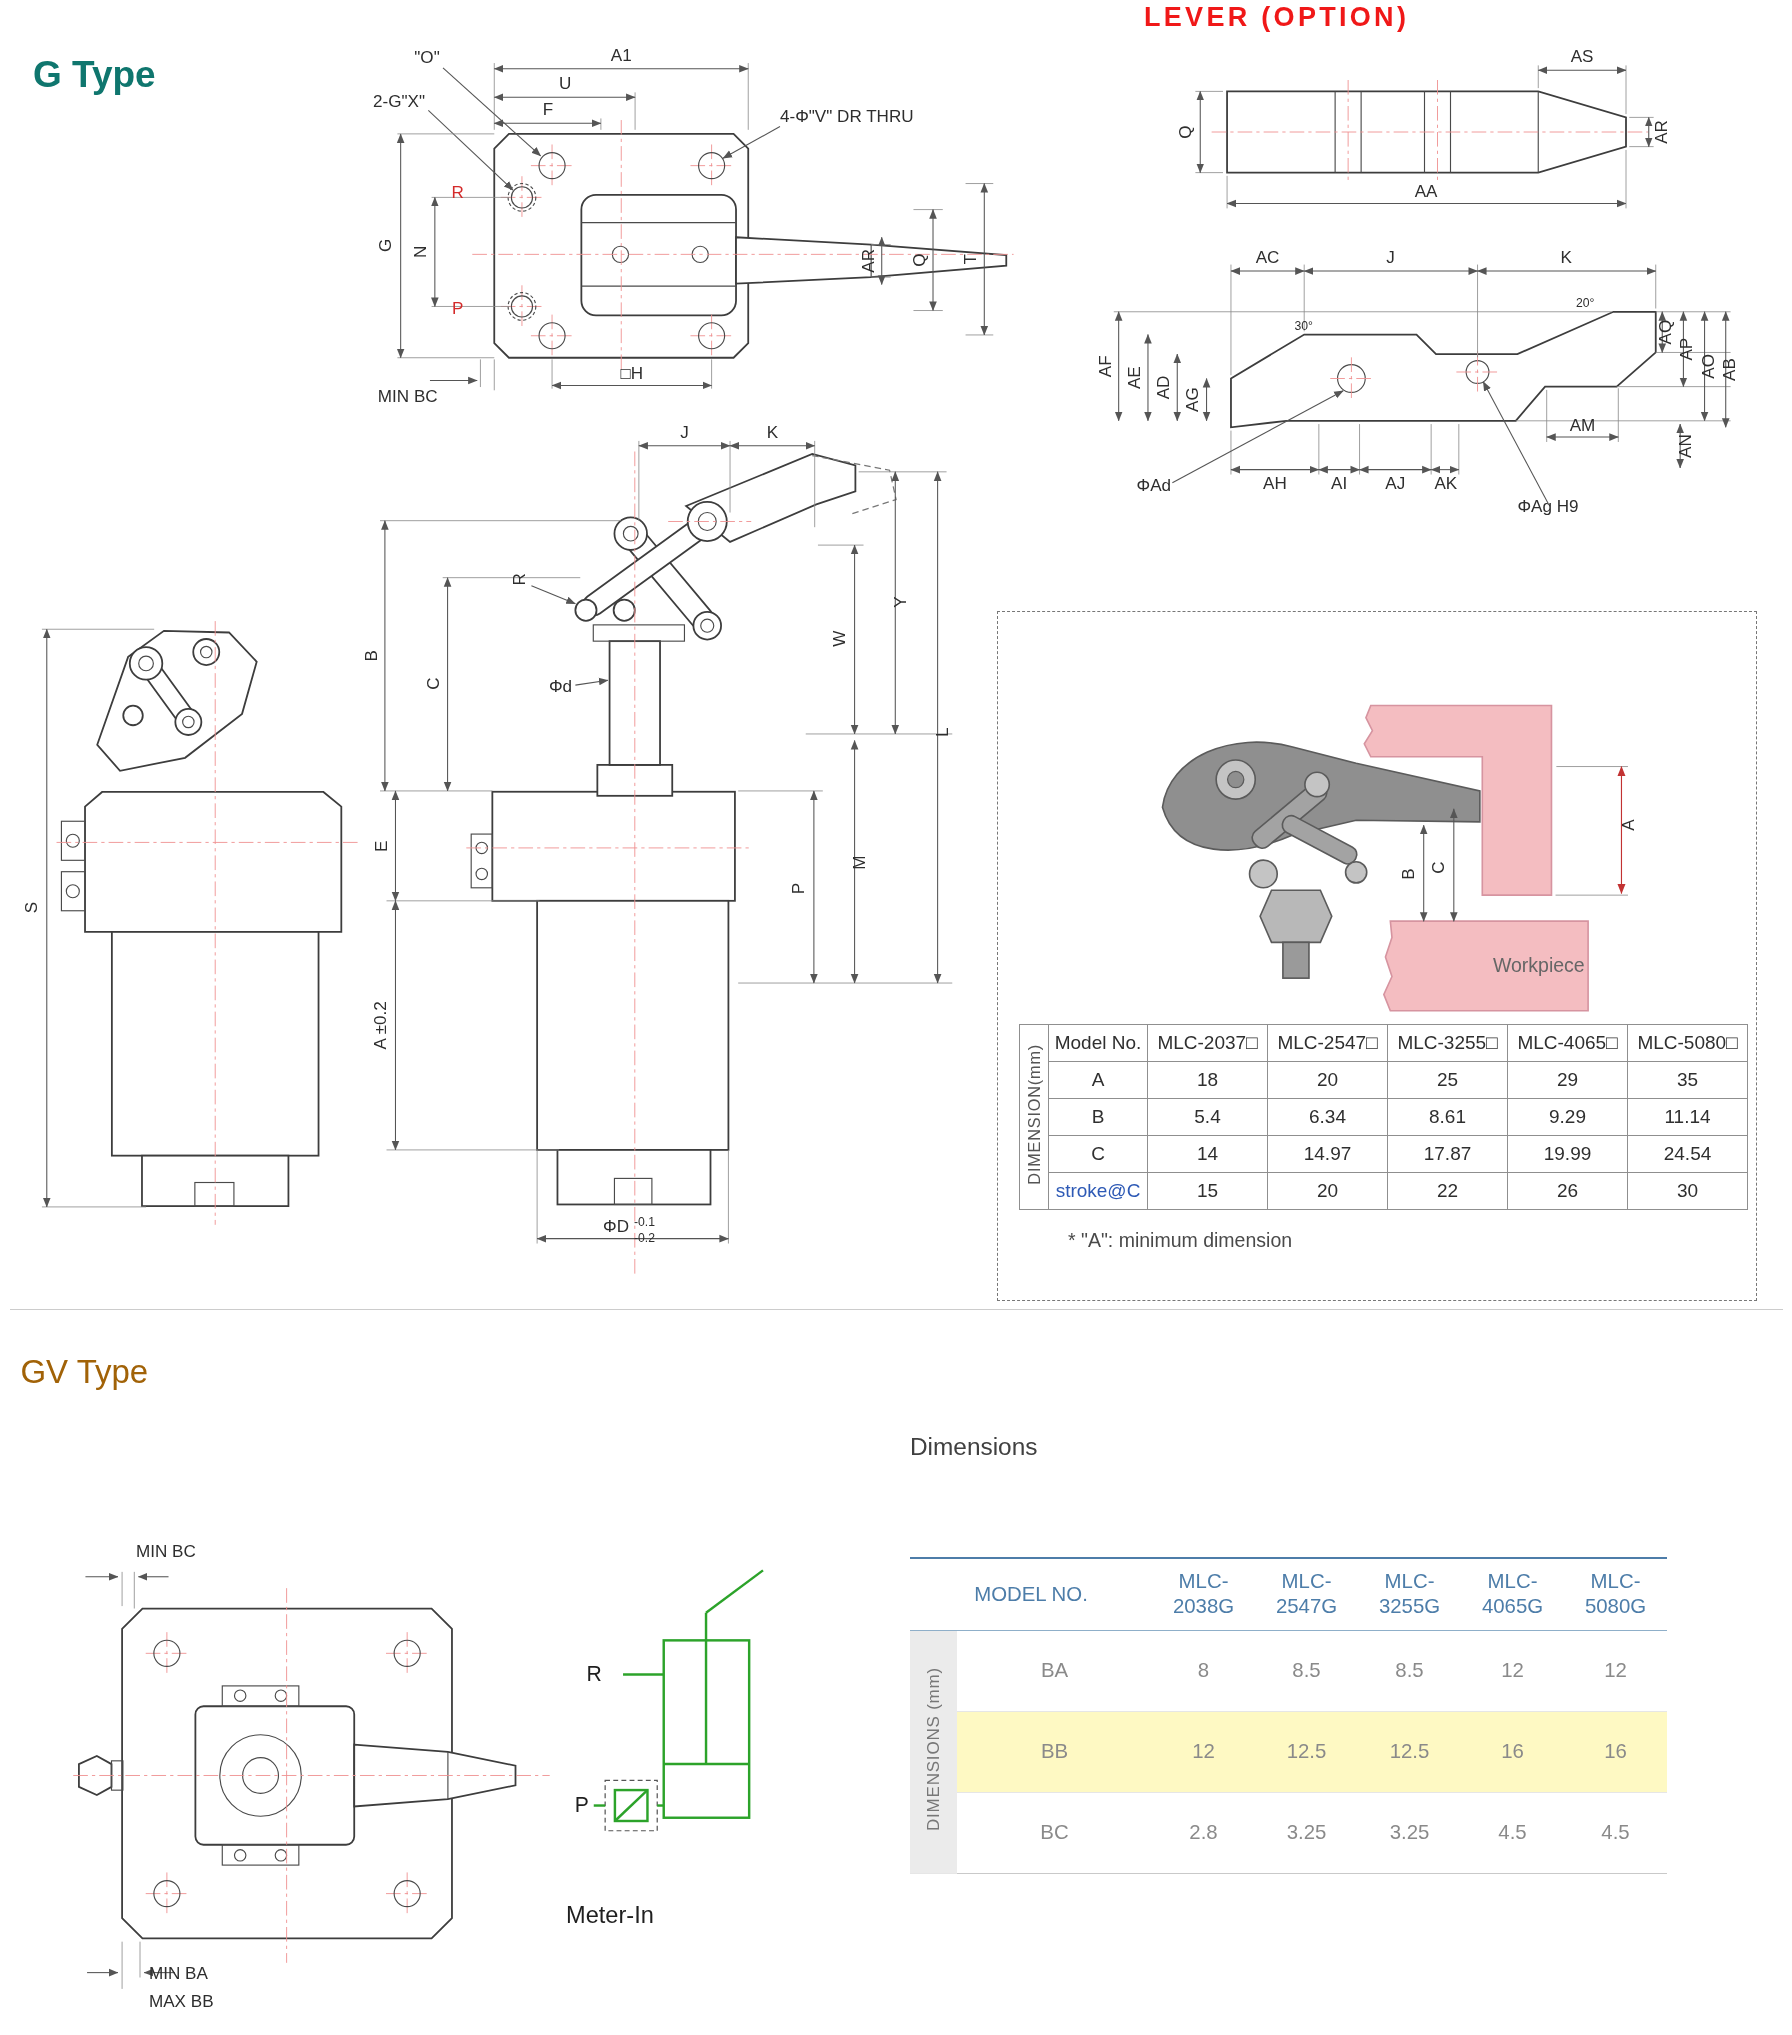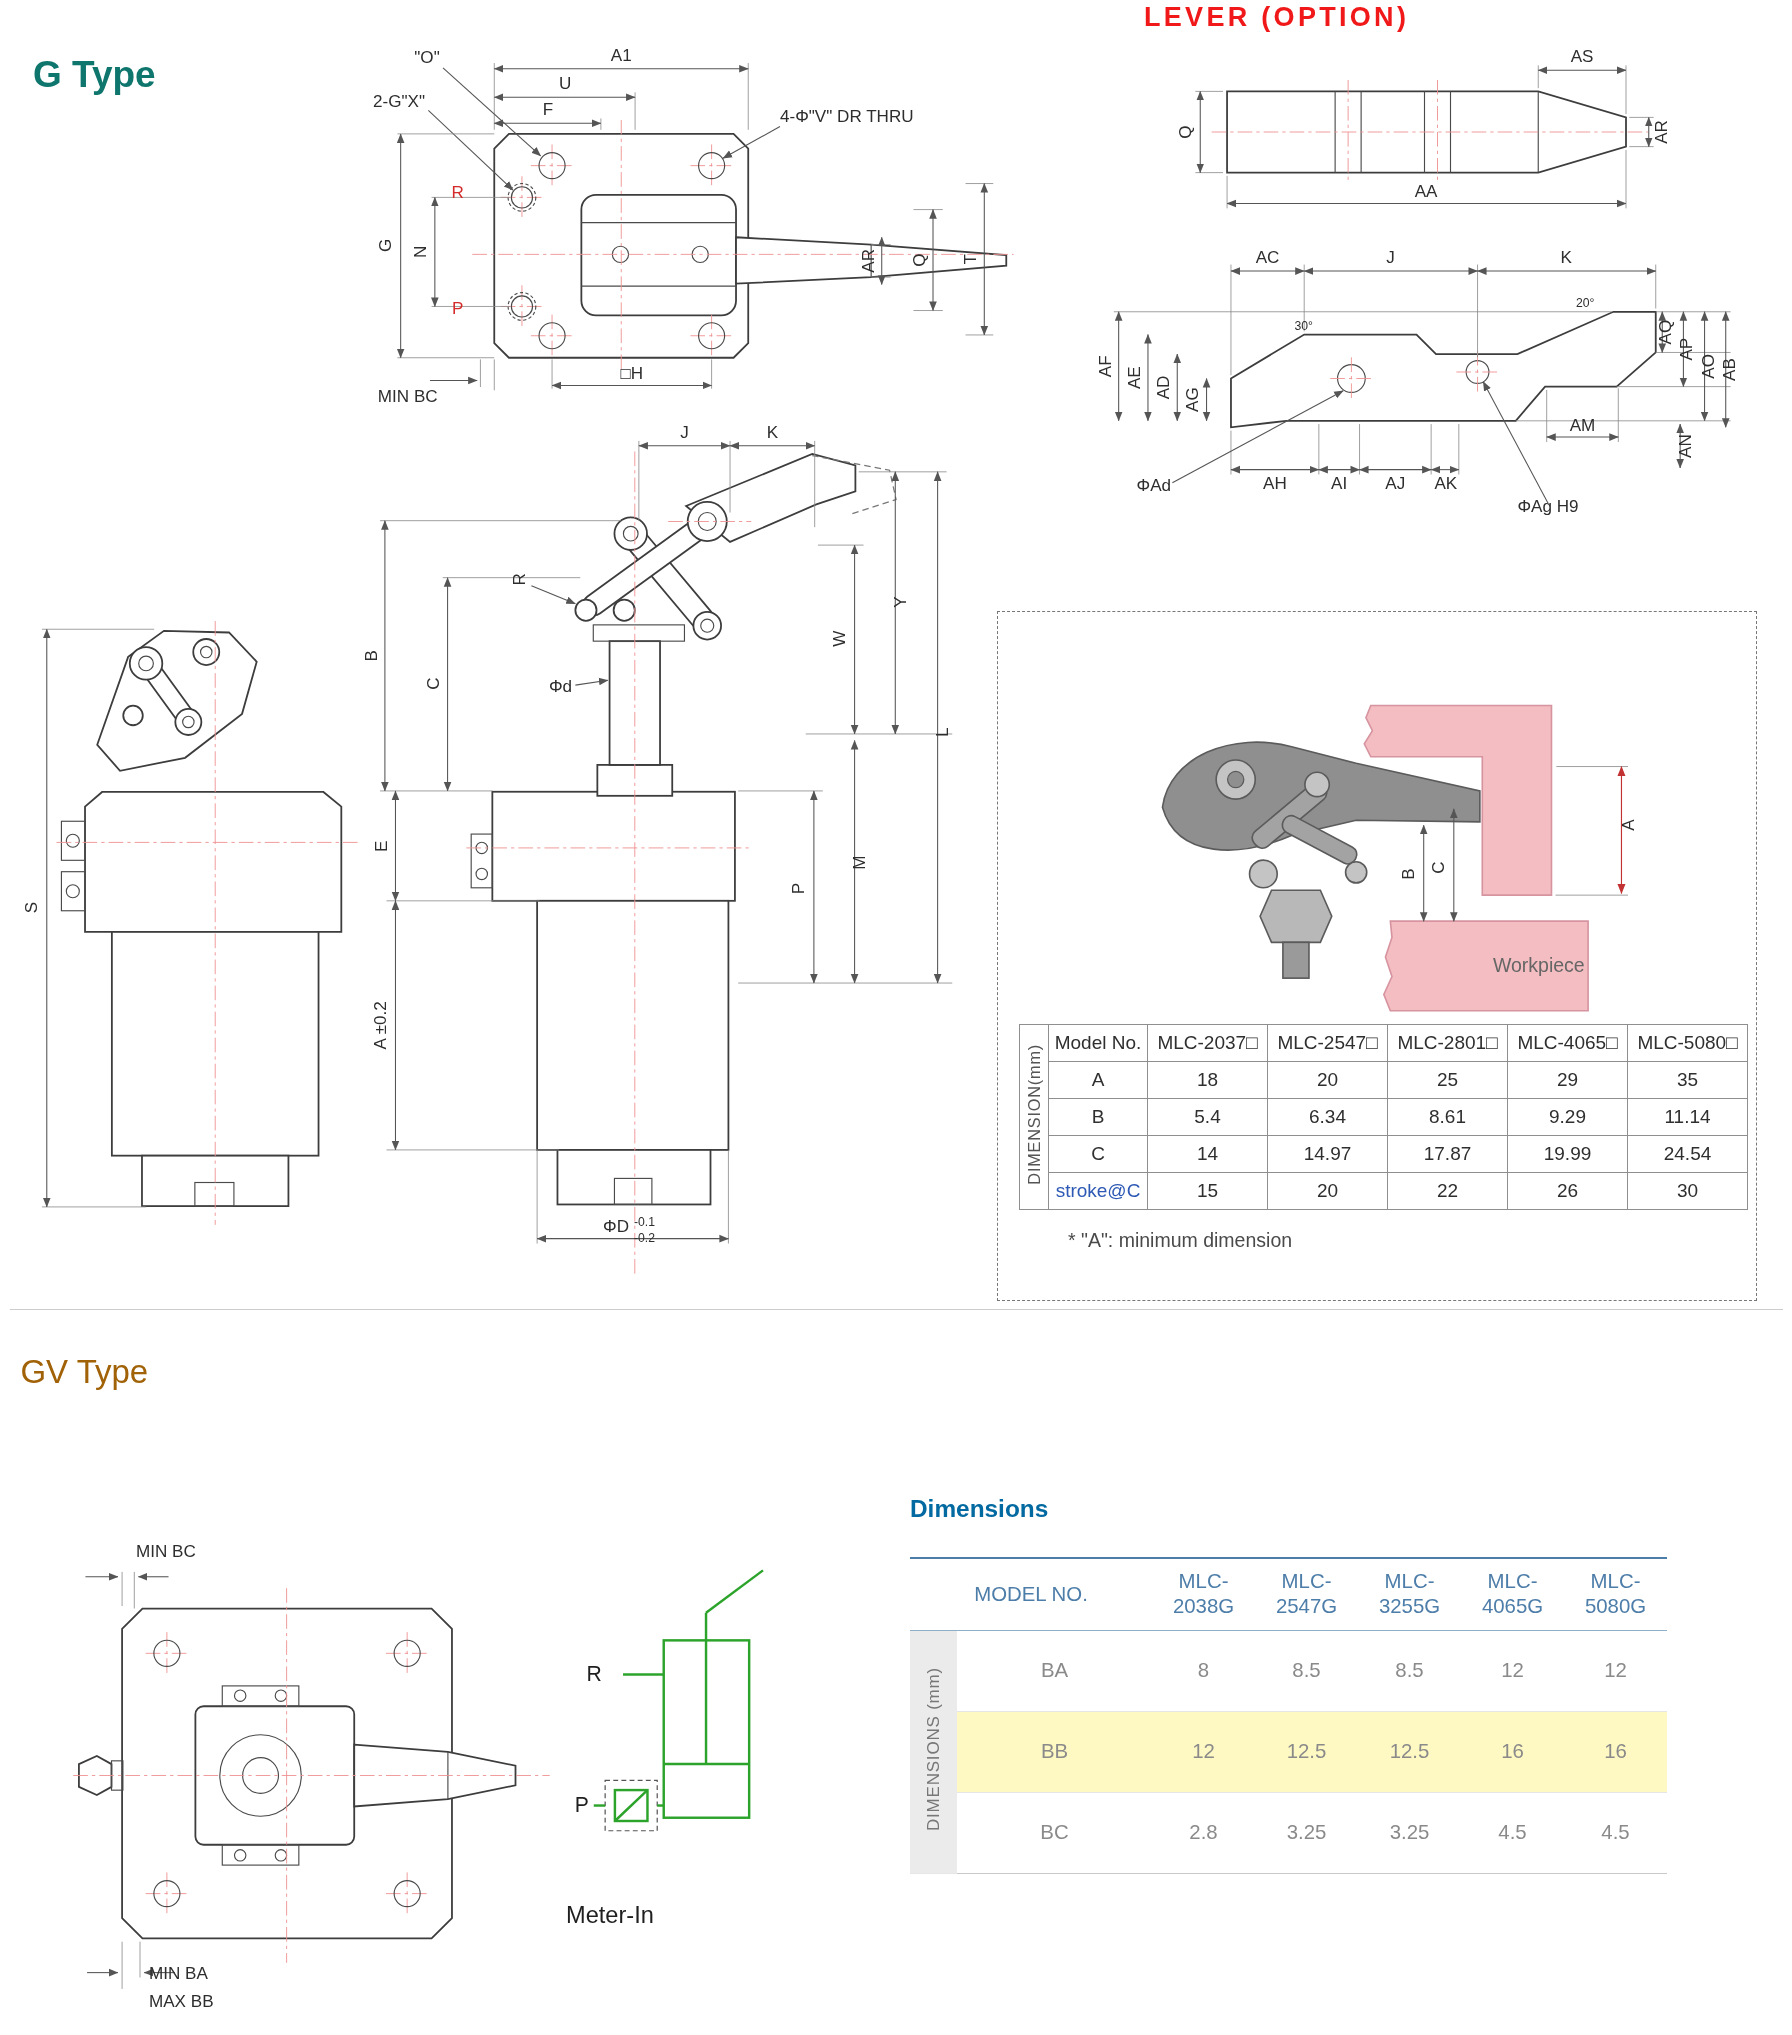--- a/index.html
+++ b/index.html
@@ -15,21 +15,21 @@
   .dash{stroke:#777;stroke-width:1.5;fill:none;stroke-dasharray:8 5}
   .thr{stroke-dasharray:4 3}
   text.dl{font-family:"Liberation Sans",sans-serif;font-size:21px;fill:#2e2e2e}
   text.dls{font-family:"Liberation Sans",sans-serif;font-size:15px;fill:#2e2e2e}
   text.red{fill:#d42a2a}
   .green{stroke:#2ca32a;stroke-width:3;fill:none}
 
   .h-gtype{left:33px;top:54px;font-size:37px;color:#0f766e;font-weight:700}
   .h-gvtype{left:20.4px;top:1353px;font-size:33px;color:#a16207;font-weight:400}
   .h-lever{left:1144px;top:1.6px;font-size:27px;color:#f01818;font-weight:700;letter-spacing:3.3px}
-  .h-dims{left:910px;top:1495px;font-size:24.4px;color:#0369a1;font-weight:700}
+  .h-dims{left:910px;top:1433px;font-size:24.4px;color:#404040;font-weight:400}
   .h-meter{left:566px;top:1902px;width:228px;font-size:23.6px;color:#1f1f1f}
   .divider{left:9.8px;top:1309px;width:1773px;border-top:0.8px solid #ccc}
 
   .clampbox{left:997px;top:611px;width:760px;height:690px;border:1.6px dashed #777}
   .clamptitle{left:0;top:16.3px;width:100%;text-align:center;font-size:27px;color:#3c3c3c}
   .clampnote{left:70px;top:617px;font-size:19.5px;color:#4a4a4a}
 
   .ctab{border-collapse:collapse;table-layout:fixed;width:727px;font-size:19px;color:#2f2f2f;background:#fff}
   .ctab td{border:0.8px solid #8f8f8f;text-align:center;height:37px;vertical-align:middle;overflow:hidden}
   .clink{color:#2d59b5;}
@@ -442,21 +442,21 @@
           <col style="width:120px">
           <col style="width:120px">
           <col style="width:120px">
         </colgroup>
       <tbody>
           <tr>
         <td rowspan="5"><span class="vlab">DIMENSION(mm)</span></td>
         <td>Model No.</td>
         <td>MLC-2037□</td>
         <td>MLC-2547□</td>
-        <td>MLC-2801□</td>
+        <td>MLC-3255□</td>
         <td>MLC-4065□</td>
         <td>MLC-5080□</td>
       </tr>
       <tr>
         <td>A</td>
         <td>18</td>
         <td>20</td>
         <td>25</td>
         <td>29</td>
         <td>35</td>

